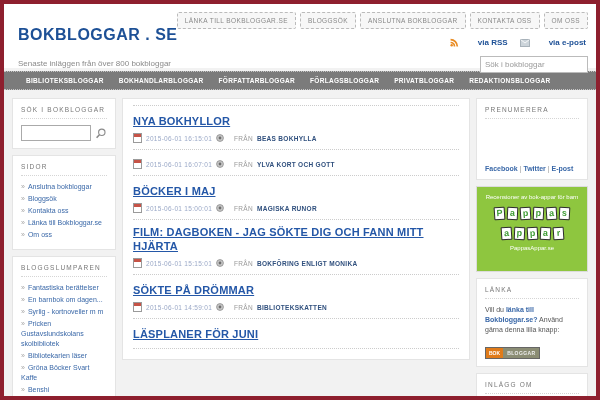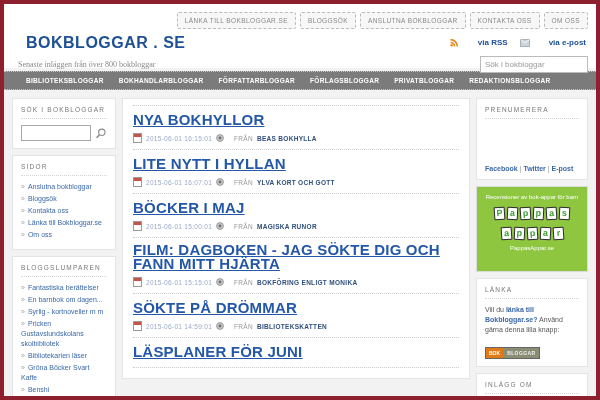--- a/index.html
+++ b/index.html
@@ -2,22 +2,22 @@
 <html><head>
 <meta charset="utf-8">
 <style>
   html,body{margin:0;padding:0;background:#5a5a5a;}
   .frame{position:relative;width:600px;height:400px;box-sizing:border-box;
     border:4px solid #8E1F2E;background:#f2f2f2;overflow:hidden;
     font-family:"Liberation Sans",sans-serif;}
   
   header{position:relative;height:64px;background:#fff;}
   .brand{position:absolute;left:14px;top:22px;}
-  .brand h1{margin:8px;font-size:16px;letter-spacing:.5px;color:#1D5096;}
-  .brand p{margin:0 0 0;font-size:8px;color:#8a8a8a;font-family:Liberation Serif, serif;}
+  .brand h1{margin:0;font-size:16px;letter-spacing:.5px;color:#1D5096;}
+  .brand p{margin:15px 0 0;font-size:8px;color:#8a8a8a;}
   .tabs{position:absolute;top:8px;right:8px;display:flex;gap:4px;}
   .tab{font-size:6.5px;color:#888;background:#f7f7f7;border:1px dashed #bbb;
     padding:4px 7px;border-radius:2px;letter-spacing:.4px;text-decoration:none;}
   .subrow{position:absolute;top:34px;right:10px;display:flex;gap:12px;align-items:center;
     font-size:8px;font-weight:bold;color:#1D5096;}
   .subrow .lnk{display:flex;align-items:center;gap:19px;cursor:pointer;}
   .hsearch{position:absolute;top:49px;right:8px;}
   .hsearch input{width:98px;height:13px;font-size:8px;border:1px solid #bbb;
     padding:1px 4px;color:#777;font-family:"Liberation Sans",sans-serif;}
   .hsearch input::placeholder{color:#999;}
@@ -36,21 +36,21 @@
   .box ul{list-style:none;margin:0;padding:0;}
   .box li{font-size:7px;line-height:10px;margin:2px 0;}
   .box li a{color:#3A68A8;text-decoration:none;}
   .bullet::before{content:"\00BB";color:#a5a5a5;margin-right:3px;font-size:7px;}
   
   .sbox-row{display:flex;align-items:center;gap:4px;margin-top:2px;}
   .sbox-row input{width:62px;height:12px;border:1px solid #aaa;font-size:8px;padding:1px 3px;}
   
   .post{padding:5px 0 6px;border-bottom:1px dotted #ccc;}
   .post:first-child{border-top:1px dotted #ccc;}
-  .post-title{display:inline-block;font-size:15px;line-height:14px;font-weight:bold;
+  .post-title{display:inline-block;font-size:11px;line-height:14px;font-weight:bold;
     color:#2457A7;text-decoration:underline;letter-spacing:.2px;}
   .meta{margin-top:4px;display:flex;align-items:center;gap:4px;font-size:6.5px;}
   .cal{width:7px;height:8px;border:1px solid #9a9a9a;background:#fff;position:relative;flex:none;}
   .cal::before{content:"";position:absolute;top:0;left:0;right:0;height:3px;background:#c65347;}
   .date{color:#9AA8C7;letter-spacing:.3px;}
   .from{color:#999;margin-left:6px;letter-spacing:.3px;}
   .source{color:#2F4F7D;font-weight:bold;letter-spacing:.3px;text-decoration:none;}
   
   .sub-spacer{height:40px;}
   .sub-links{font-size:7px;font-weight:bold;}
@@ -165,21 +165,20 @@
           <span class="date">2015-06-01 16:15:01</span>
           <svg width="8" height="8" viewBox="0 0 8 8">
             <circle cx="4" cy="4" r="3.4" fill="#c9c9c9" stroke="#8a8a8a" stroke-width="0.8"></circle>
             <circle cx="4" cy="4" r="1.4" fill="#6e6e6e"></circle>
           </svg>
           <span class="from">FRÅN</span>
           <a class="source" href="#">BEAS BOKHYLLA</a>
         </div>
       </article>
         <article class="post">
-        <a class="post-title" href="#">LITE NYTT I HYLLAN</a>
         <div class="meta">
           <span class="cal"></span>
           <span class="date">2015-06-01 16:07:01</span>
           <svg width="8" height="8" viewBox="0 0 8 8">
             <circle cx="4" cy="4" r="3.4" fill="#c9c9c9" stroke="#8a8a8a" stroke-width="0.8"></circle>
             <circle cx="4" cy="4" r="1.4" fill="#6e6e6e"></circle>
           </svg>
           <span class="from">FRÅN</span>
           <a class="source" href="#">YLVA KORT OCH GOTT</a>
         </div>

